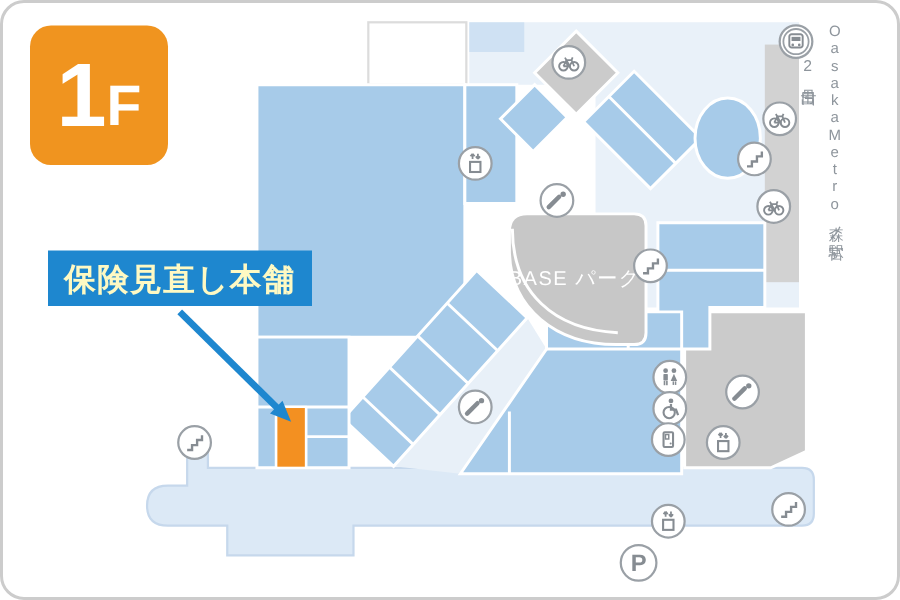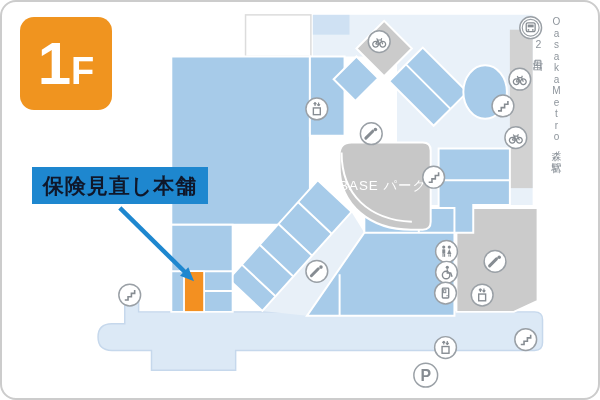--- a/index.html
+++ b/index.html
@@ -37,21 +37,21 @@
   .arrow-line{stroke:var(--label_blue);stroke-width:4.5;fill:none;}
   .arrow-head{fill:var(--label_blue);stroke:none;}
 
   .floor-badge{position:absolute;left:18px;top:15px;width:92px;height:93px;
     background:var(--badge_orange);border-radius:14px;color:#fff;
     display:flex;align-items:center;justify-content:center;font-weight:bold;}
   .floor-badge .num{font-size:60px;line-height:1;}
   .floor-badge .suf{font-size:38px;line-height:1;margin-top:14px;}
 
   .store-label{position:absolute;left:30px;top:165px;width:176px;height:37px;
-    background:var(--label_blue);color:#0f172a;font-size:21px;font-weight:bold;
+    background:var(--label_blue);color:#fef9c3;font-size:21px;font-weight:bold;
     display:flex;align-items:center;justify-content:center;letter-spacing:1px;}
 
   .v-text{position:absolute;writing-mode:vertical-rl;text-orientation:upright;
     color:var(--station_text_gray);line-height:1;}
   .exit-label{left:531px;top:36px;font-size:10.5px;letter-spacing:1px;}
   .station-name{left:549px;top:14px;font-size:10px;letter-spacing:0.5px;}
 </style>
 </head>
 <body>
 

